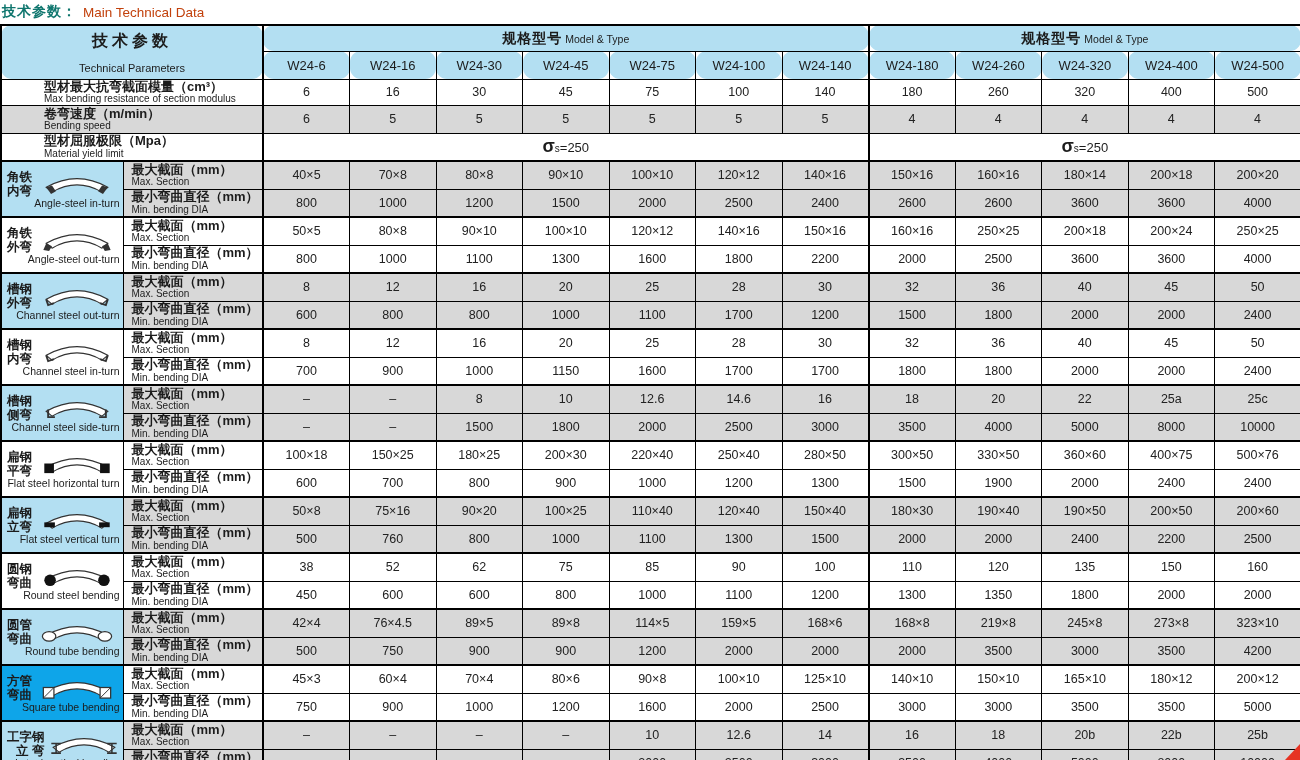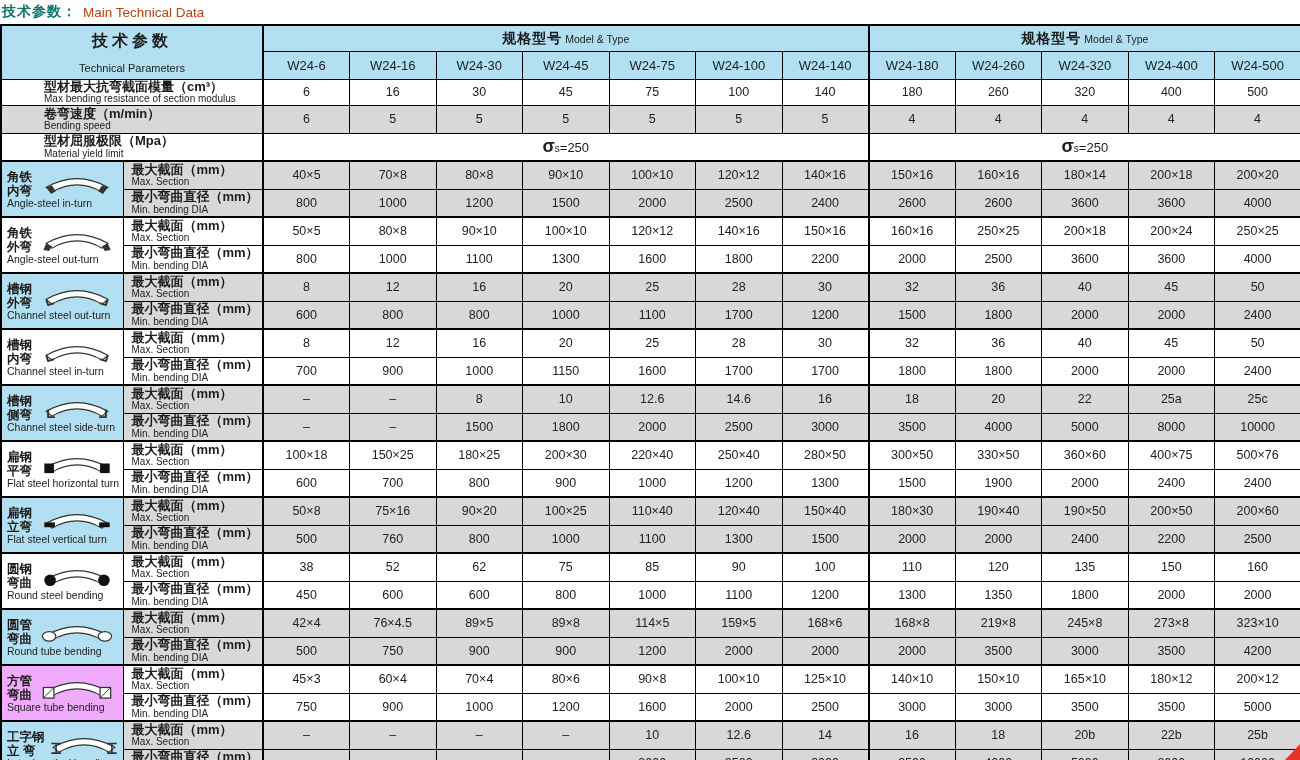--- a/index.html
+++ b/index.html
@@ -8,39 +8,39 @@
     font-family:"Liberation Sans","DejaVu Sans",sans-serif;color:#1c1c1c;
   }
   .title-bar{height:24px;display:flex;align-items:center;padding-left:2px;background:#fff;}
   .title-zh{color:#0f766e;font-weight:bold;font-size:14px;letter-spacing:1px;}
   .title-en{color:#c2410c;font-size:13.5px;margin-left:6px;}
   table{border-collapse:collapse;table-layout:fixed;width:1300px;border:2px solid #000;}
   td{border:1px solid #000;padding:0;text-align:center;vertical-align:middle;overflow:hidden;}
   tr{height:28px;}
   tr.h1{height:26px;}
   tr.r-mod{height:26px;}
-  tr.h1 td,tr.h2 td{background:#b3dff2;}
+  tr.h1 td,tr.h2 td{background:#b3dff2;border-radius:11px;}
   tr.gray td{background:#d8d8d8;}
   td.dsep{border-left:2px solid #000;}
   td.gsep{border-left:2px solid #000;}
   tr.cat-top td{border-top:2px solid #000;}
   .ph-zh{font-size:16px;font-weight:bold;letter-spacing:4px;}
   .ph-en{font-size:11px;margin-top:10px;}
   .g-zh{font-size:14px;font-weight:bold;letter-spacing:1px;}
   .g-en{font-size:10.5px;margin-left:3px;}
   td.model{font-size:13px;}
   td.spec-label{text-align:left;padding-left:42px;}
   .sl-zh{font-size:13px;line-height:1.12;font-weight:bold;}
   .sl-en{font-size:10px;line-height:1.05;}
   td.sub-label{text-align:left;padding-left:8px;}
   td.val{font-size:12.5px;color:#222;}
   td.yield{font-size:13px;}
   .sig{font-size:18px;font-weight:bold;}
   .ssub{font-size:10px;}
-  td.cat-cell{text-align:left;padding:1px 3px 1px 5px;}
+  td.cat-cell{text-align:right;padding:1px 3px 1px 5px;}
   .cat-row1{display:flex;align-items:center;}
   .cat-zh{font-size:12.5px;line-height:1.12;font-weight:bold;white-space:pre;}
   .cat-icon{margin:0 4px 0 auto;display:inline-flex;}
   .cat-en{font-size:10.5px;white-space:nowrap;line-height:1;}
   .corner-red{position:absolute;right:0;bottom:0;width:0;height:0;
     border-left:15px solid transparent;border-bottom:16px solid #e63323;}
 </style>
 </head>
 <body>
 
@@ -568,21 +568,21 @@
         <td class="val">1200</td>
         <td class="val">2000</td>
         <td class="val">2000</td>
         <td class="val gsep">2000</td>
         <td class="val">3500</td>
         <td class="val">3000</td>
         <td class="val">3500</td>
         <td class="val">4200</td>
       </tr>
       <tr class="cat-top">
-        <td rowspan="2" class="cat-cell" style="background:#f0abfc">
+        <td rowspan="2" class="cat-cell" style="background:#0ea5e9">
           <div class="cat-row1">
             <div class="cat-zh">方管<br>弯曲</div>
             <span class="cat-icon">
               <svg width="78" height="25" viewBox="0 0 80 26" xmlns="http://www.w3.org/2000/svg">
                 <path d="M8,17 Q40,-1 72,17 L66,22 Q40,7 14,22 Z" fill="#fff" stroke="#333" stroke-width="1.2"></path>
                 <rect x="5" y="13" width="11" height="11" fill="#fff" stroke="#333" stroke-width="1.3"></rect>
                 <line x1="5" y1="24" x2="16" y2="13" stroke="#333"></line>
                 <rect x="64" y="13" width="11" height="11" fill="#fff" stroke="#333" stroke-width="1.3"></rect>
                 <line x1="64" y1="24" x2="75" y2="13" stroke="#333"></line>
               </svg>

